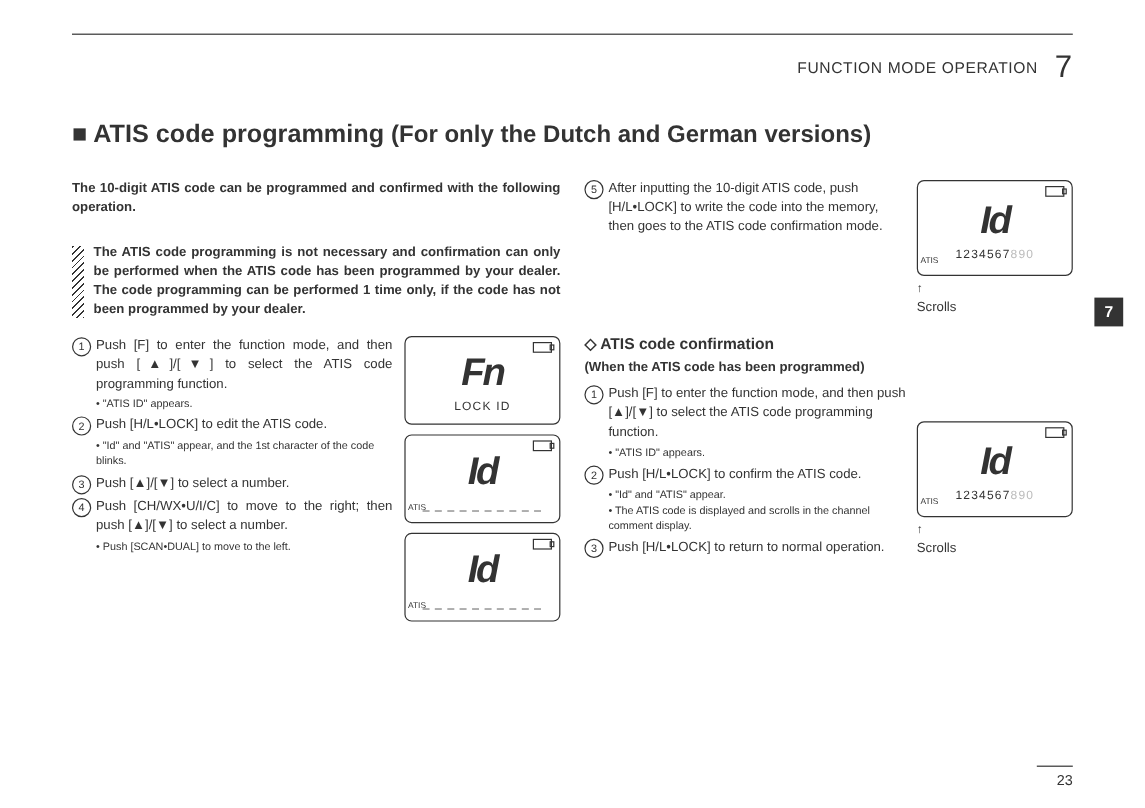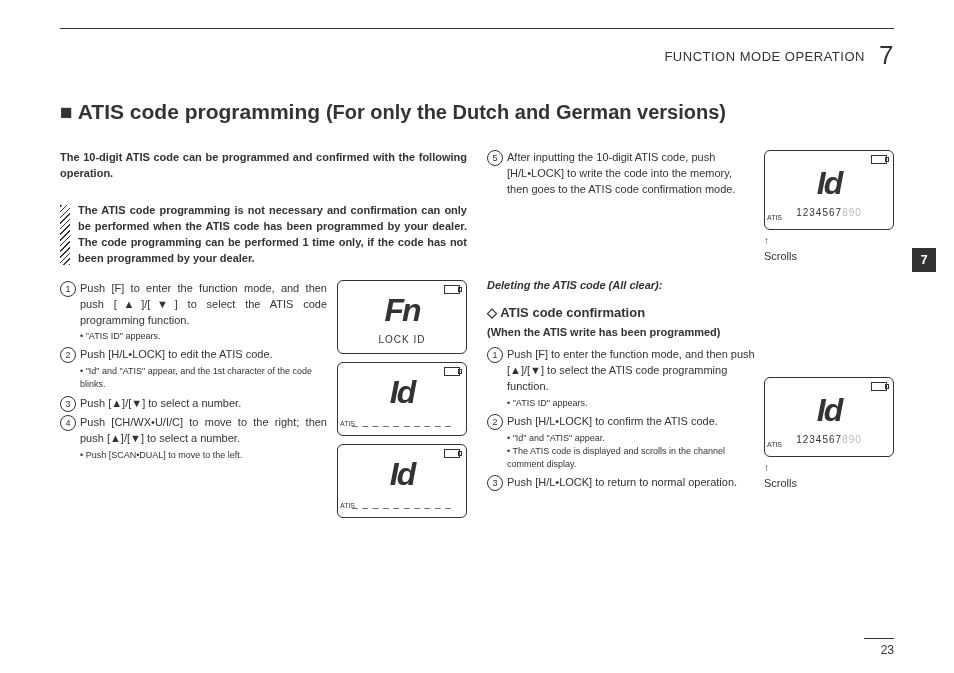--- a/index.html
+++ b/index.html
@@ -114,24 +114,23 @@
         <div class="scrolls">Scrolls</div>
       </div>
 
       <ol class="circ" style="padding-right:0;">
         <li><span class="n">5</span>
           <span>After inputting the 10-digit ATIS code, push [H/L•LOCK] to write the code into the memory, then goes to the ATIS code confirmation mode.</span></li>
       </ol>
 
       <div style="clear:both"></div>
 
-      <div class="delhdr">Deleting the ATIS code (All clear):</div>
 
       <div class="diamond-h">ATIS code confirmation</div>
-      <div class="sub-h">(When the ATIS write has been programmed)</div>
+      <div class="sub-h">(When the ATIS code has been programmed)</div>
 
       <div class="col2-lcd" style="margin-top:30px;">
         <div class="lcd">
           <div class="batt"></div>
           <div class="big">Id</div>
           <div class="small">
             <span>1234567</span><span class="diglight">890</span>
           </div>
           <div class="atis">ATIS</div>
         </div>

